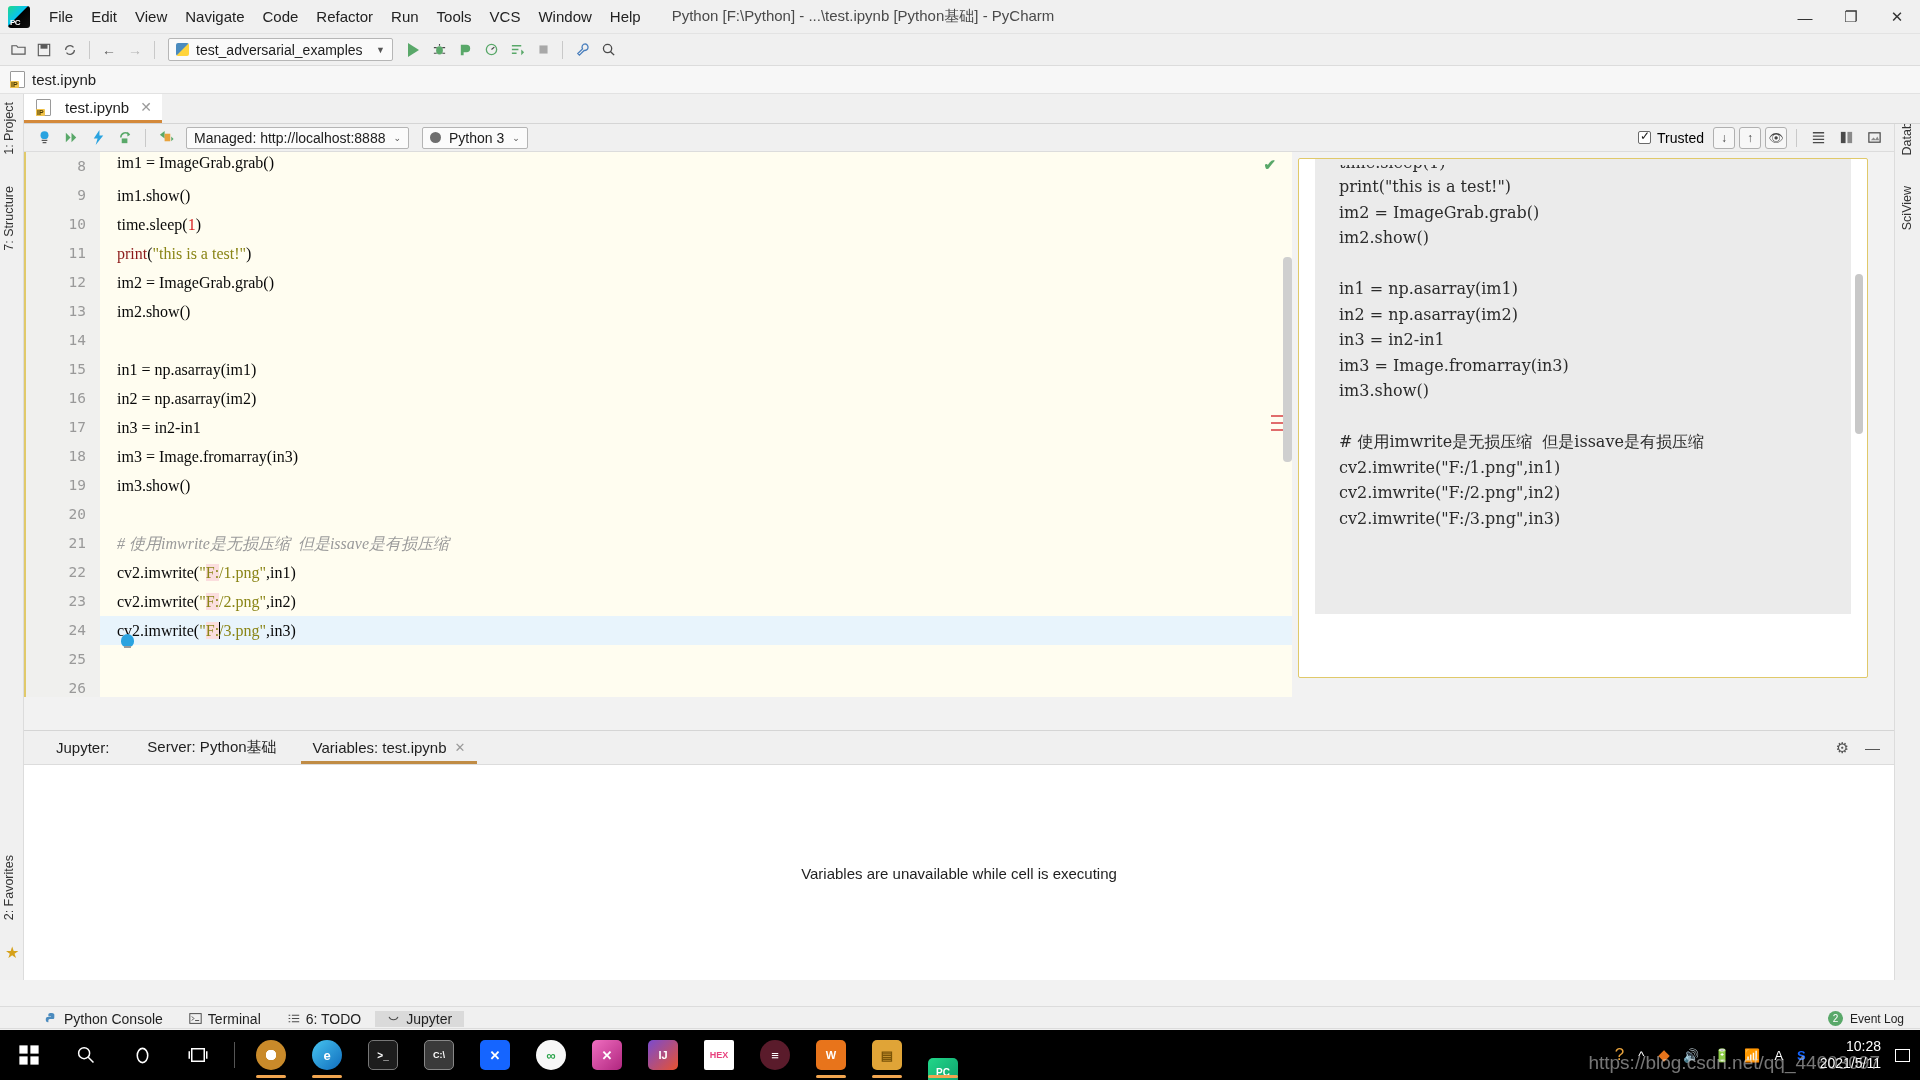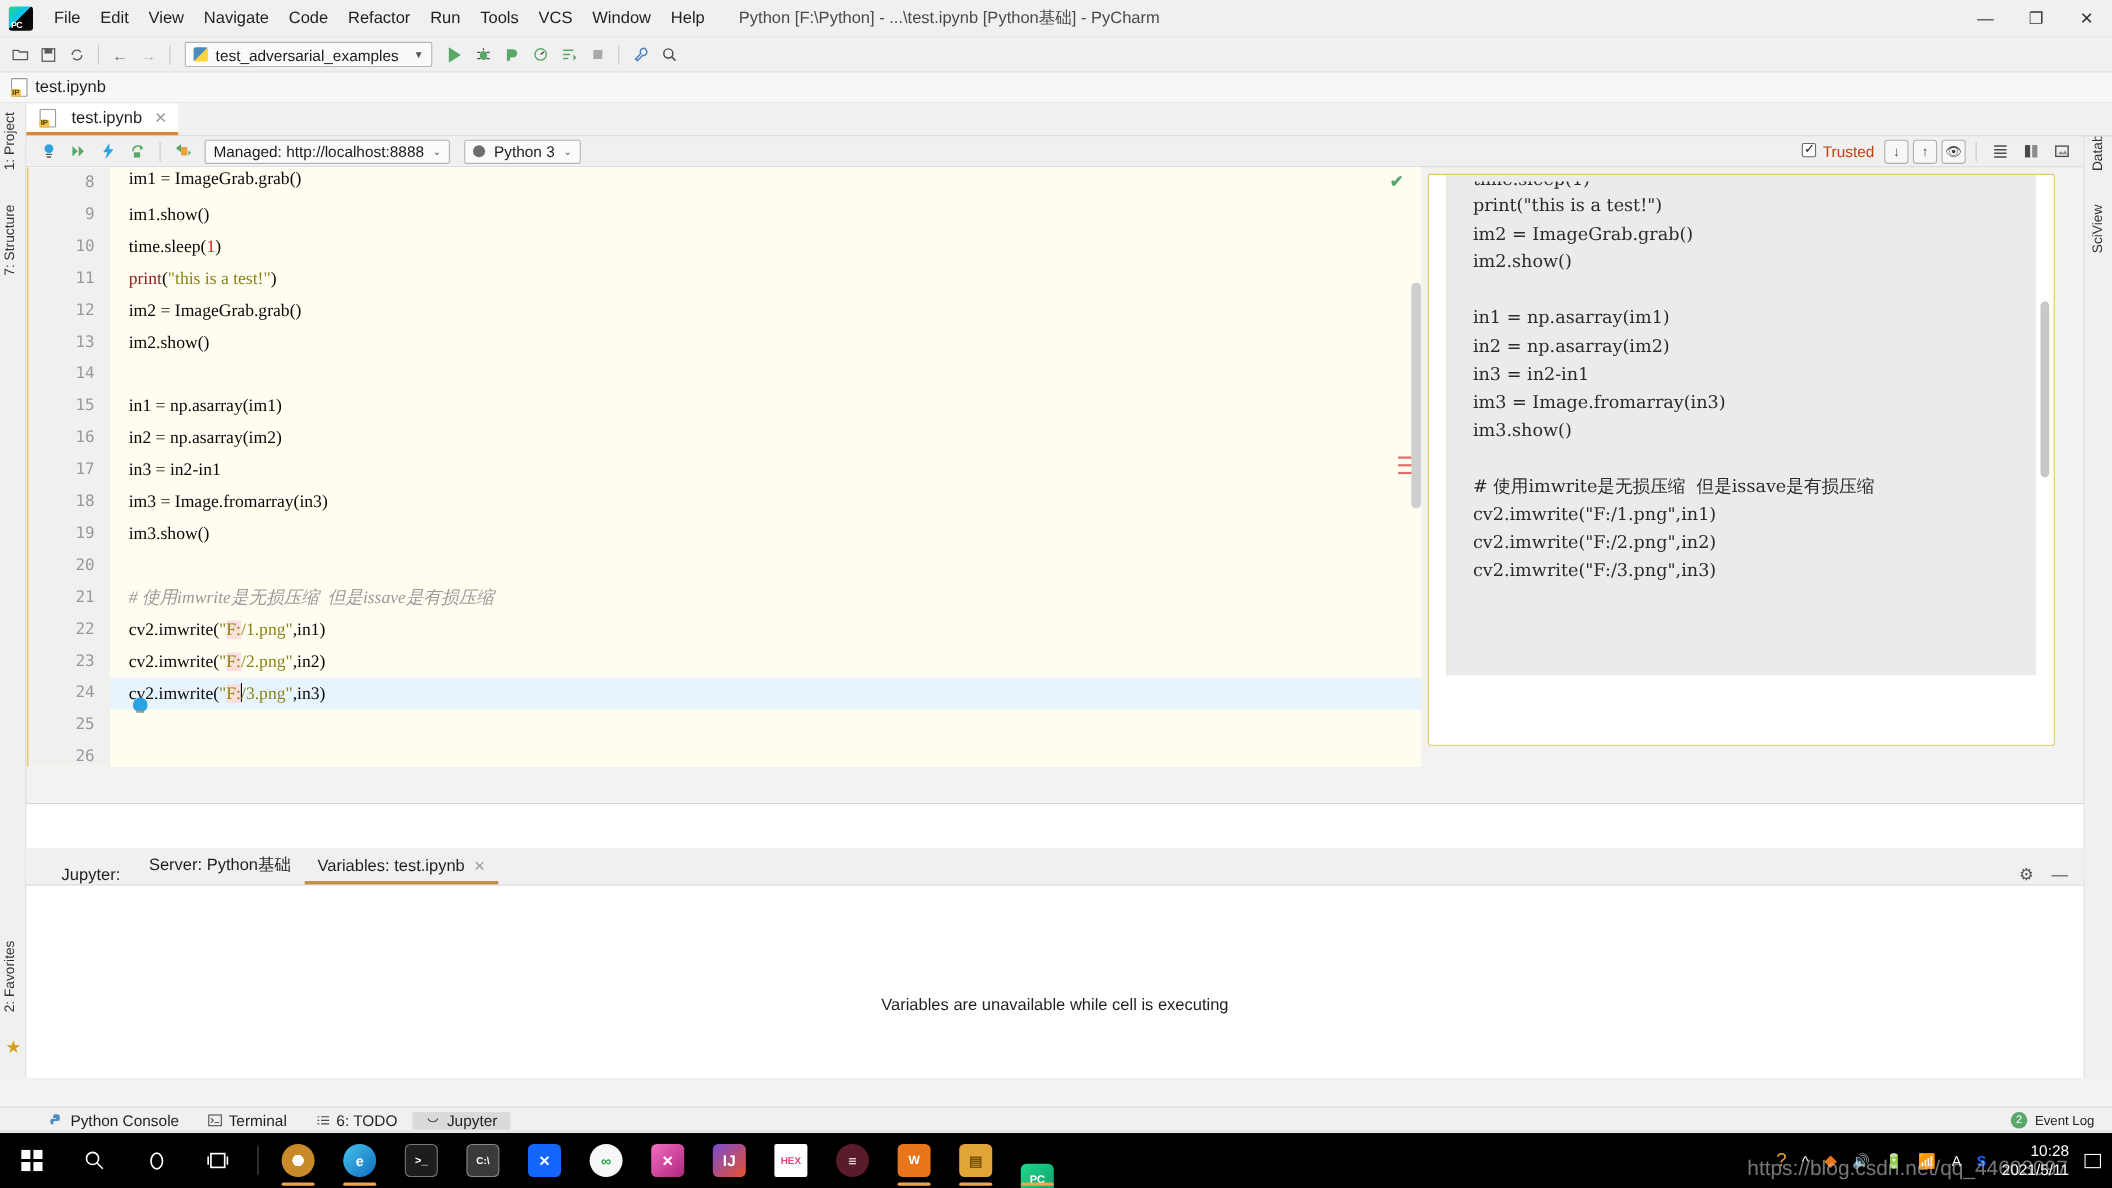--- a/index.html
+++ b/index.html
@@ -118,22 +118,22 @@
     padding-left:8px; border-bottom:1px solid #dcdcdc;
   }
   .jb-ico{ width:24px;height:22px; display:flex;align-items:center;justify-content:center; }
   .combo{
     display:flex; align-items:center; gap:8px; height:22px; padding:0 7px;
     border:1px solid #b4b4b4; background:#fbfbfb; border-radius:2px; margin:0 5px;
     font-size:14px; color:#1c1c1c; white-space:nowrap;
   }
   .dot{ width:11px;height:11px;border-radius:50%;background:#6e6e6e;flex:none; }
   .trusted{
-    margin-left:auto; display:flex; gap:6px; font-size:14px;
-    color:#c2410c; margin-right:6px;
+    margin-left:auto; display:flex; align-items:center; gap:6px; font-size:14px;
+    color:#000000; margin-right:6px;
   }
   .chk{
     width:13px;height:13px;border:1px solid #6a6a6a;background:#fff;border-radius:2px;
     position:relative;
   }
   .chk::after{
     content:"✓"; position:absolute; left:1px; top:-3px; font-size:12px; color:#1c1c1c;
   }
   .jb-right{ display:flex; align-items:center; gap:4px; margin-right:8px; }
   .sqbtn{
@@ -216,22 +216,22 @@
     position:absolute; right:4px; top:115px; width:8px; height:160px;
     background:#c8c8c8; border-radius:4px;
   }
 
   
   .varpanel{
     position:absolute; top:730px; left:24px; width:1870px; height:250px;
     background:#fff; border-top:1px solid #d5d5d5;
   }
   .vartabs{
-    height:34px; background:#f0f0f0; display:flex; align-items:flex-end;
-    padding-left:18px; gap:0; border-bottom:1px solid #dcdcdc;margin-top:40px;
+    height:34px; background:#f0f0f0; display:flex; align-items:center;
+    padding-left:18px; gap:12px; border-bottom:1px solid #dcdcdc;
   }
   .vt-label{ font-size:15px; color:#1f1f1f; padding:0 14px; }
   .vt-tab{
     font-size:15px; color:#1f1f1f; padding:7px 12px 5px 12px;
     border-bottom:3px solid transparent; display:flex; align-items:center; gap:8px;
   }
   .vt-tab.active{ border-bottom-color:#c08c45; }
   .var-right{ margin-left:auto; display:flex; align-items:center; gap:16px; padding-right:14px; }
   .var-body{
     height:216px; display:flex; align-items:center; justify-content:center;
@@ -677,21 +677,21 @@
     <div class="tbi">
         <div class="glyph" style="background:#1565ff;">✕</div>
       </div>
     <div class="tbi">
         <div class="glyph" style="background:#f7f7f7;color:#2aa34a;border-radius:50%;">∞</div>
       </div>
     <div class="tbi">
         <div class="glyph" style="background:linear-gradient(135deg,#f06ec0,#b0267f);">✕</div>
       </div>
     <div class="tbi">
-        <div class="glyph" style="background:linear-gradient(135deg,#7a4bd0,#e8522f);font-size:14px;">IJ</div>
+        <div class="glyph" style="background:linear-gradient(135deg,#7a4bd0,#e8522f);font-size:11px;">IJ</div>
       </div>
     <div class="tbi">
         <div class="glyph" style="background:#fff;color:#e8427e;font-size:9px;border-radius:2px;">HEX</div>
       </div>
     <div class="tbi">
         <div class="glyph" style="background:#5a1b2b;border-radius:50%;">≡</div>
       </div>
     <div class="tbi open">
         <div class="glyph" style="background:#e8741b;font-size:11px;">W</div>
       </div>

